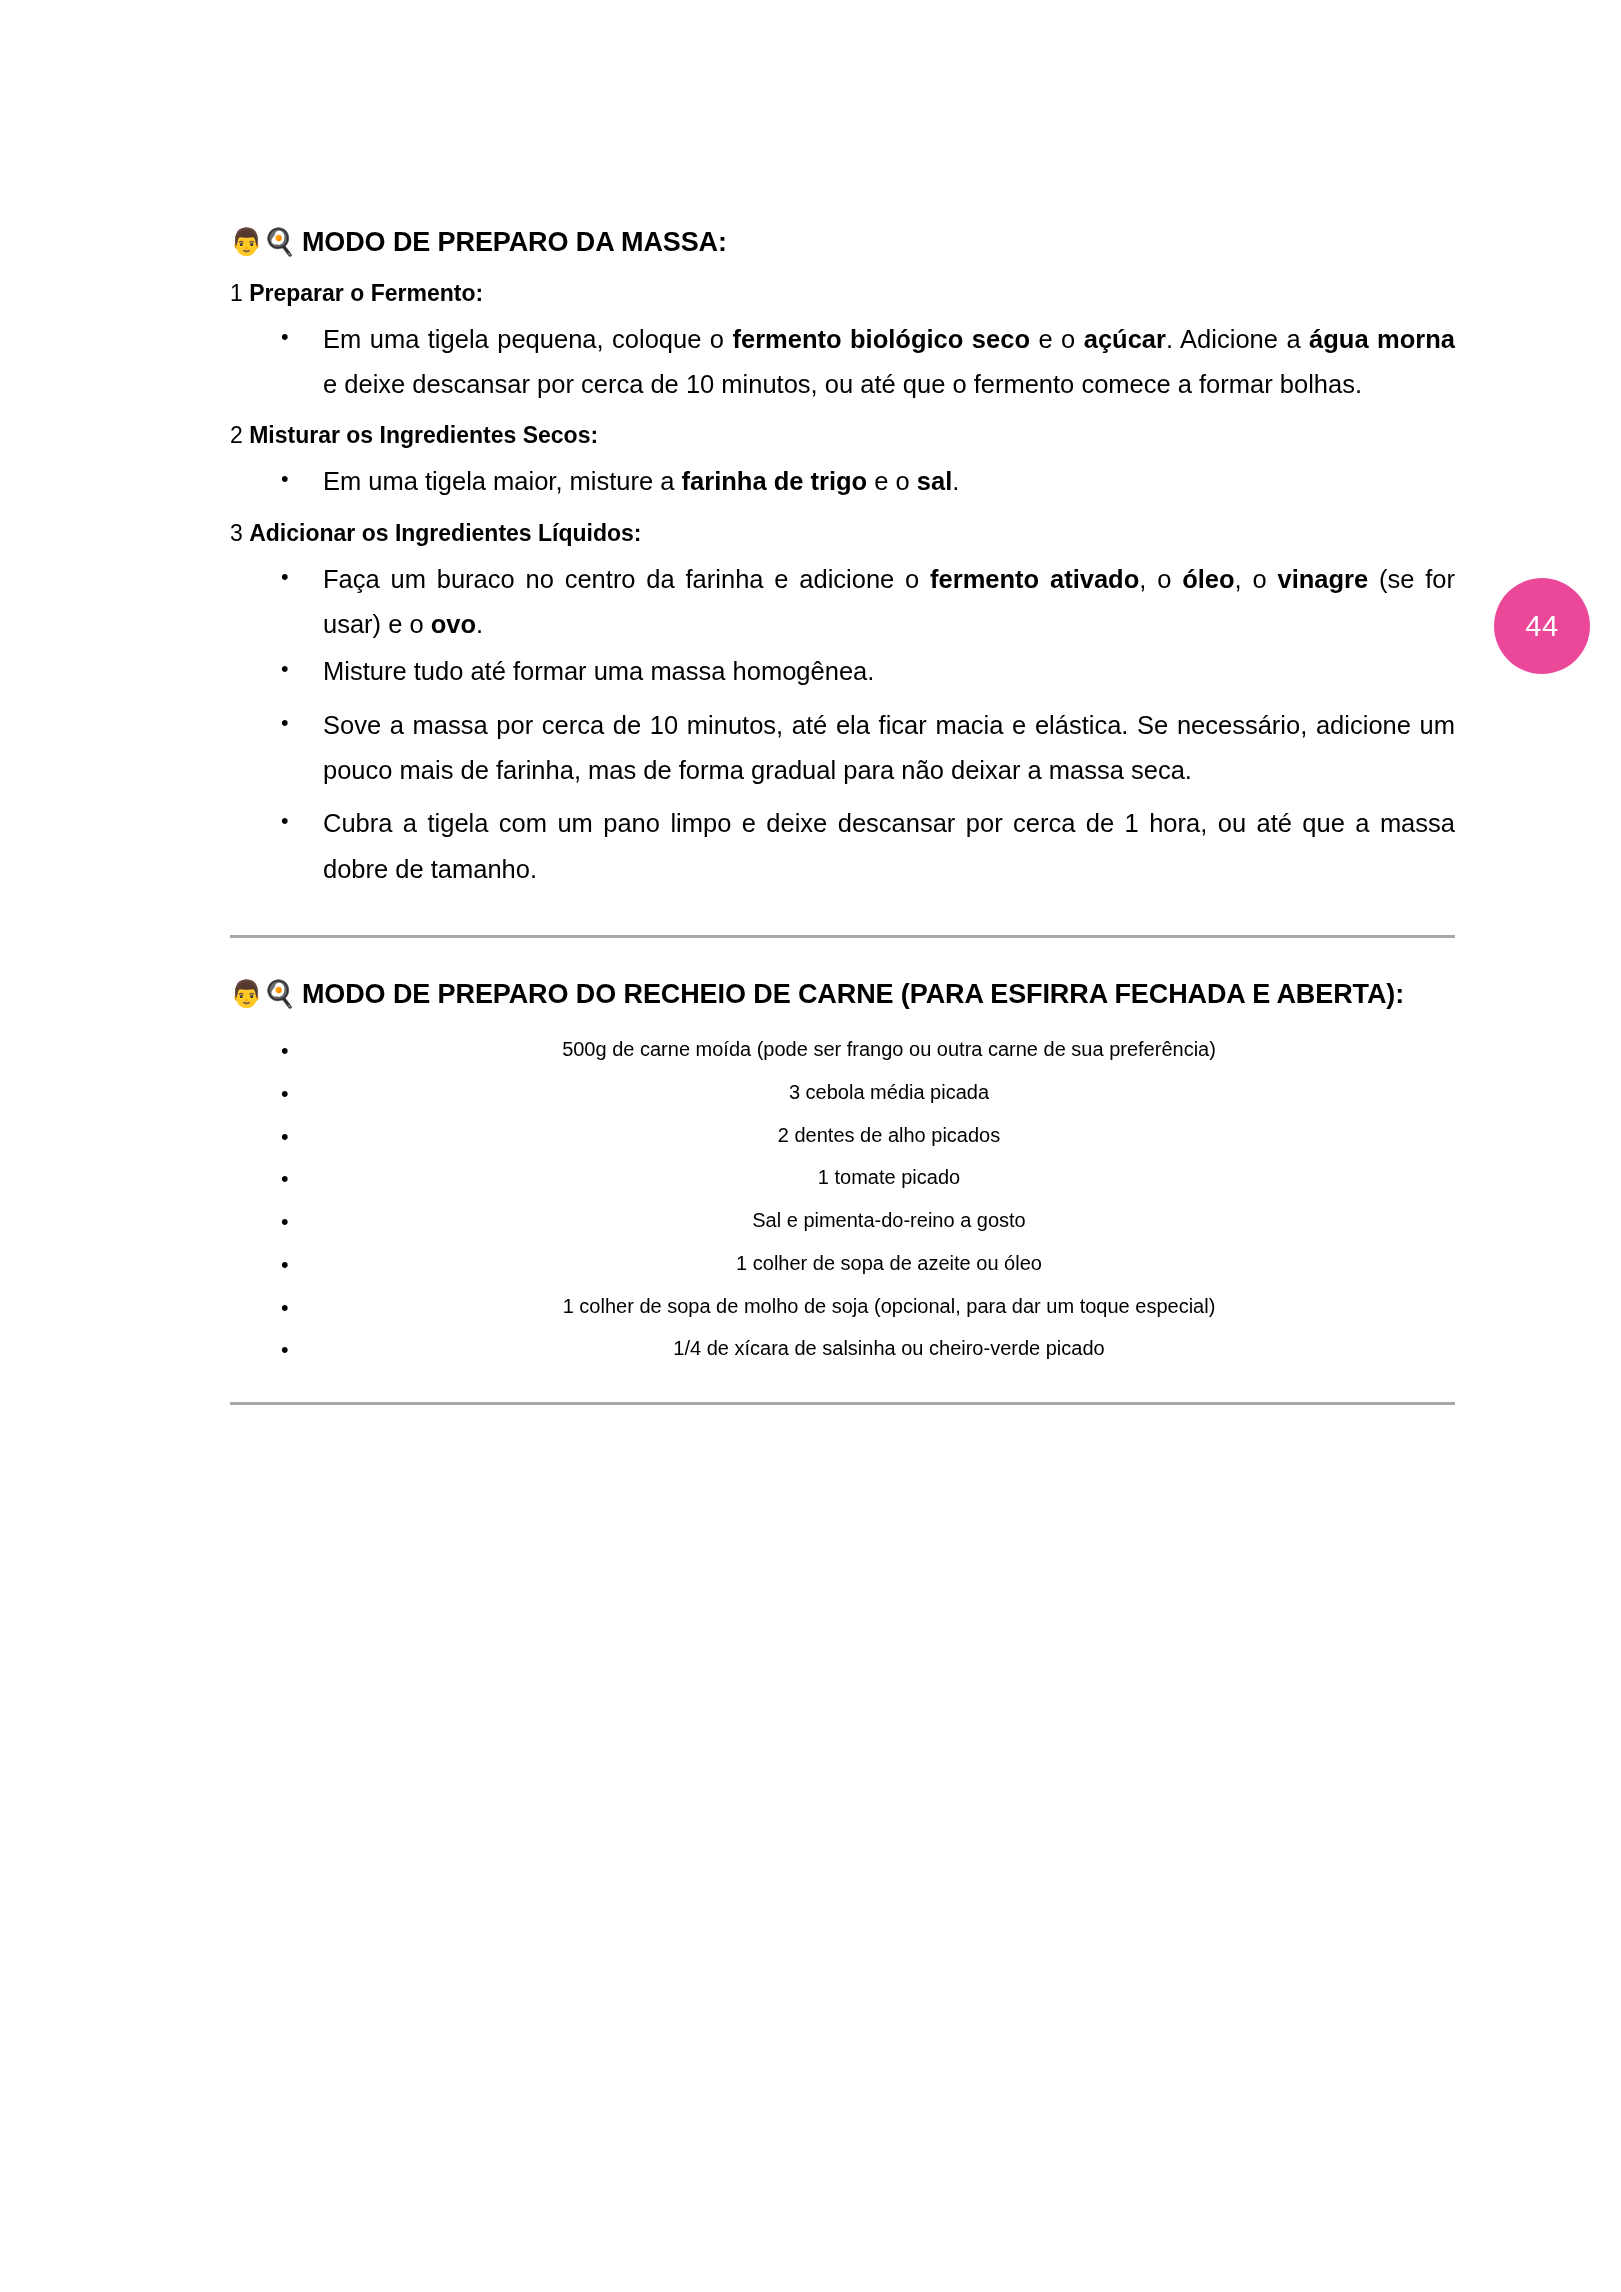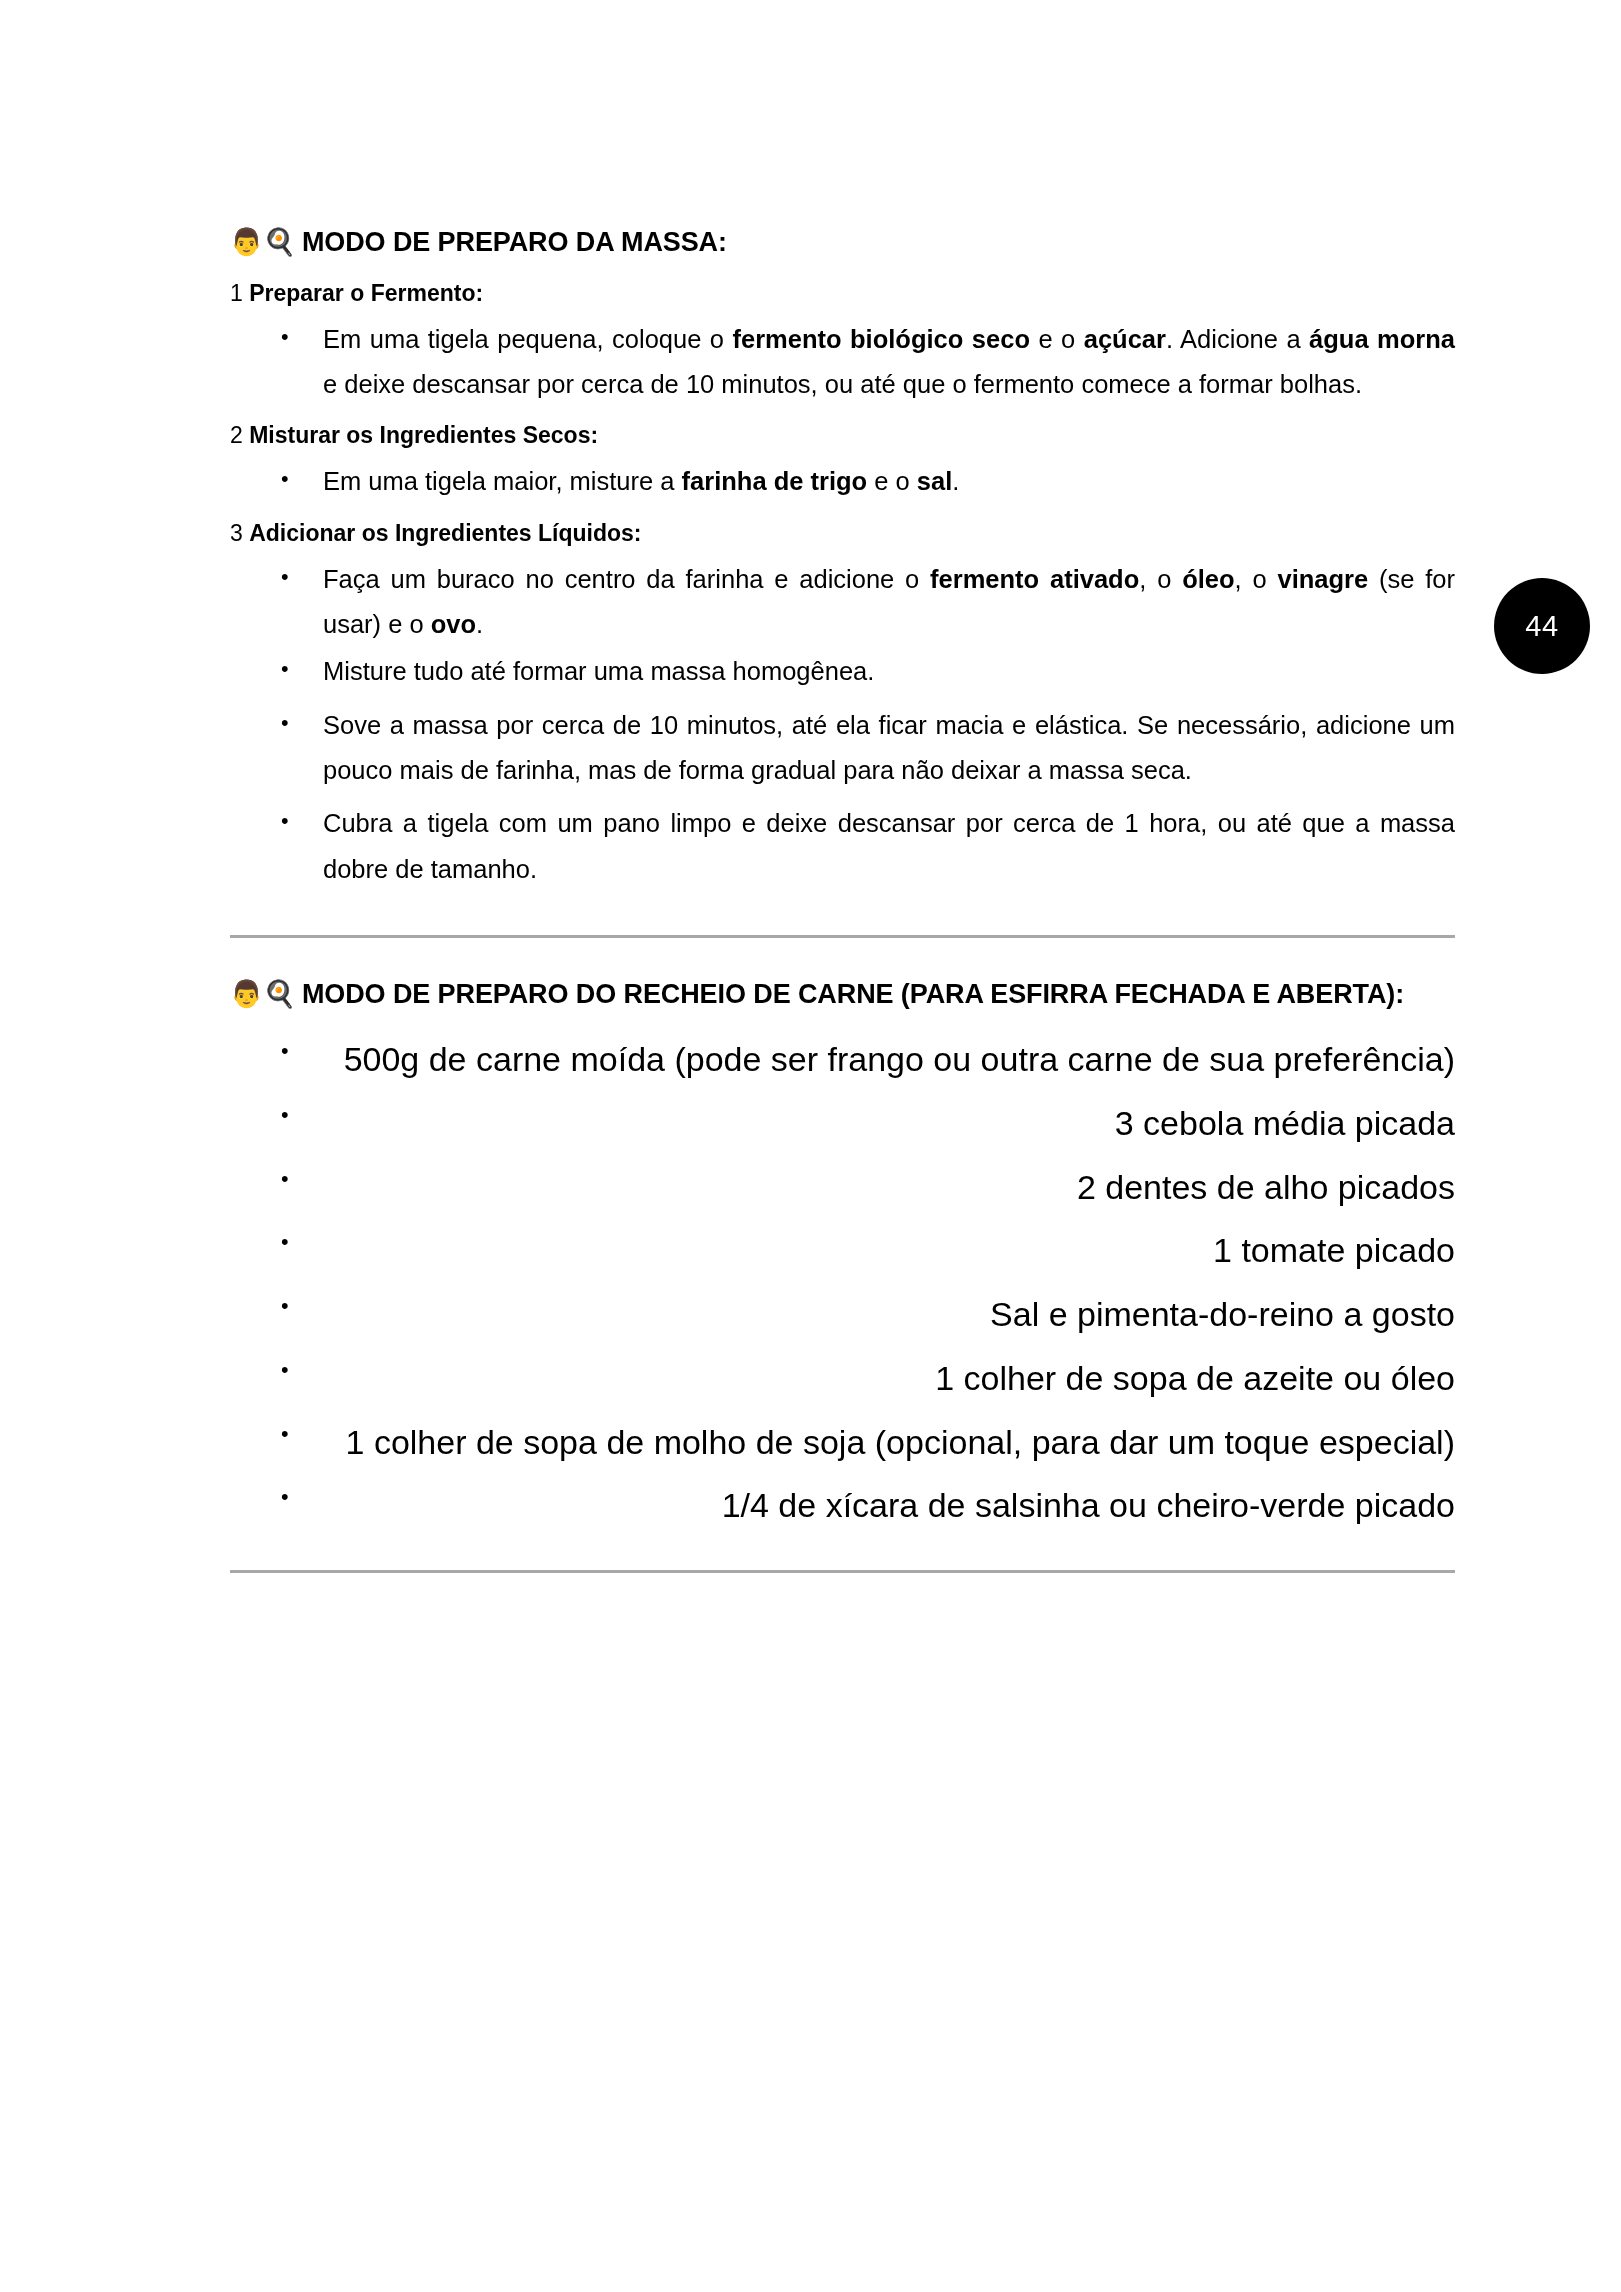--- a/index.html
+++ b/index.html
@@ -23,21 +23,21 @@
   }
 
   
   .page-badge {
     position: absolute;
     right: 31px;
     top: 578px;
     width: 96px;
     height: 96px;
     border-radius: 50%;
-    background: #000000;
+    background: #ec4899;
     display: flex;
     align-items: center;
     justify-content: center;
   }
   .page-badge .num {
     color: #ffffff;
     font-size: 29px;
     font-weight: 400;
     letter-spacing: 0.5px;
   }
@@ -98,24 +98,24 @@
 
   
   ul.ingredients {
     list-style: none;
     margin: 17.6px 0 0 0;
     padding: 0;
   }
   ul.ingredients > li {
     position: relative;
     padding-left: 93px;
-    font-size: 34px;
+    font-size: 20px;
     line-height: 1.5;
     margin-bottom: 12.7px;
-    text-align: right;
+    text-align: center;
     margin-top: 12px;
   }
   ul.ingredients > li::before {
     content: "\2022";
     position: absolute;
     left: 51px;
     top: 0;
     font-size: 21.6px;
     line-height: 1.6;
   }

